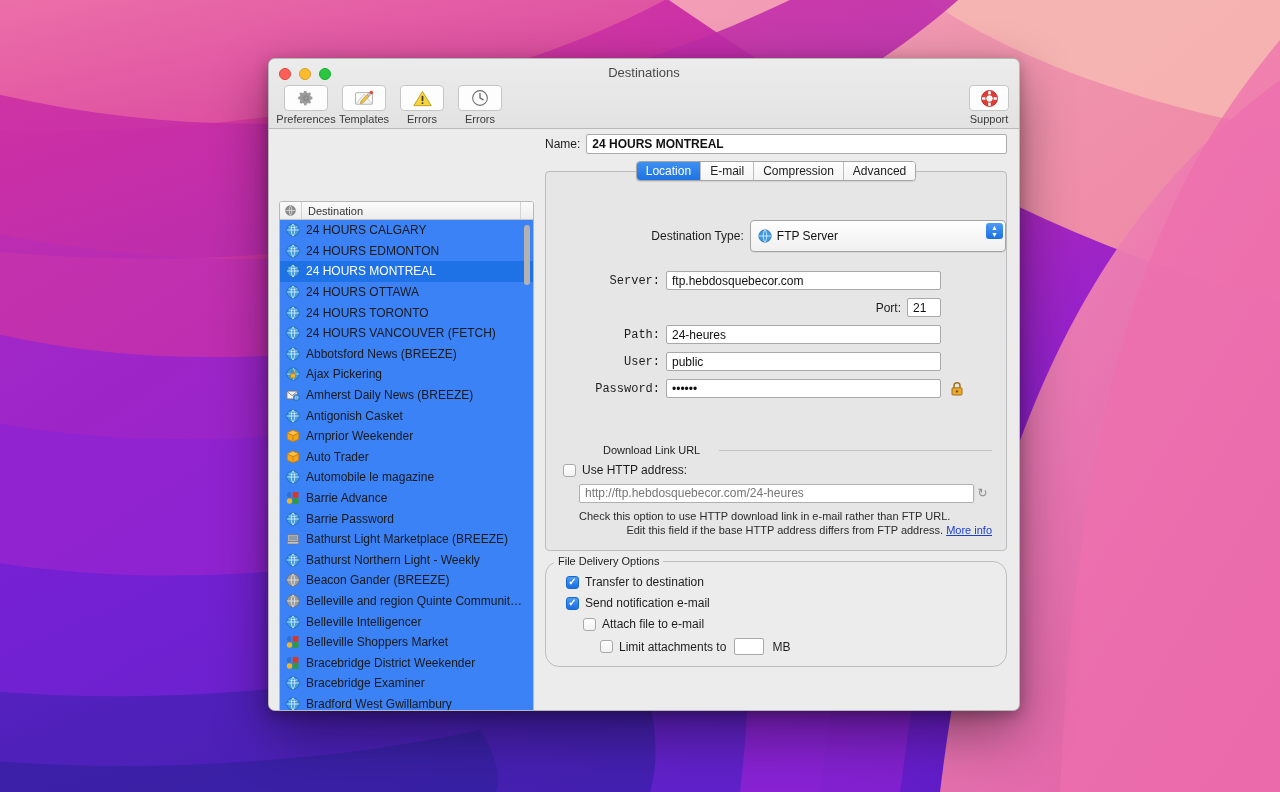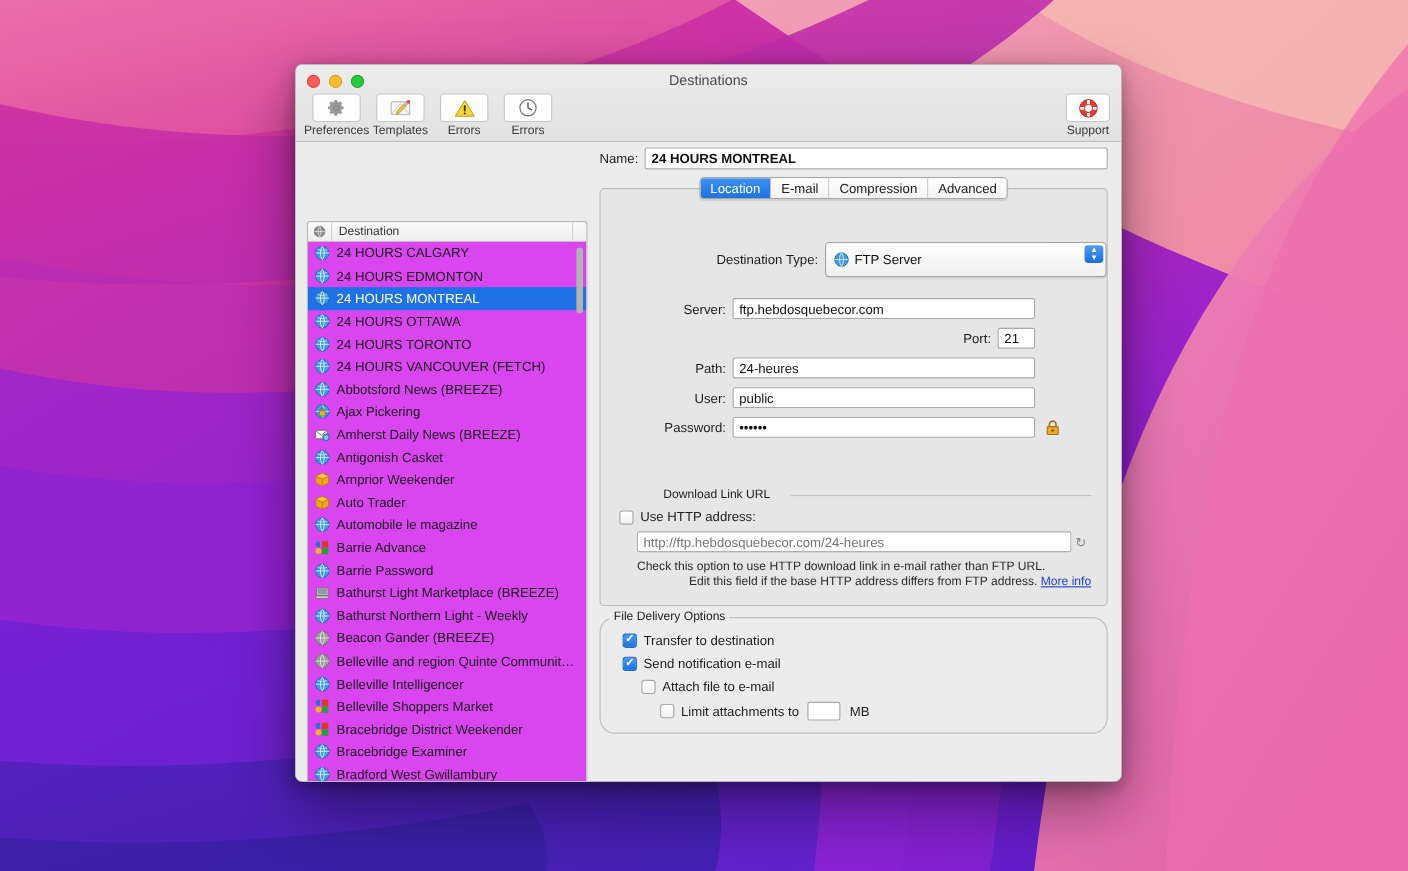--- a/index.html
+++ b/index.html
@@ -103,21 +103,21 @@
     border-right: 1px solid #d2d2d2; height: 100%;
   }
   #list-header .hcell-name {
     padding-left: 6px; flex: 1; height:100%; display:flex; align-items:center;
     border-right: 1px solid #d2d2d2;
   }
   #list-header .hcell-tail { width: 12px; height:100%; }
 
   #list-scroll {
     flex: 1 1 auto; position: relative; overflow: hidden;
-    background: #d946ef;
+    background: #3b82f6;
   }
   #list-items { position: absolute; inset: 0; }
   .litem {
     height: 20.6px;
     display: flex; align-items: center;
     padding-left: 6px;
     font-size: 12px; color: #1a1a1a;
     white-space: nowrap;
   }
   .litem.sel { background: #1f72e5; color: #fff; }
@@ -214,21 +214,21 @@
     display: flex; flex-direction: column; align-items: center; justify-content: center;
     color: #fff; font-size: 7px; line-height: 7px;
   }
 
   
   #srv-row  { top: 99px;  left: 0; width: 100%; }
   #port-row { top: 126px; left: 0; width: 100%; }
   #path-row { top: 153px; left: 0; width: 100%; }
   #user-row { top: 180px; left: 0; width: 100%; }
   #pass-row { top: 207px; left: 0; width: 100%; }
-  .lab-col { width: 120px; padding-right: 6px; }
+  .lab-col { width: 120px; padding-right: 6px; font-family: Liberation Mono, monospace; }
   .in-wide { width: 275px; }
   .in-port { width: 34px; }
 
   #show-contents-wrap { position: absolute; top: 235px; left: 0; width: 100%; display:flex; }
   #show-contents {
     margin-left: 283px;
     height: 20px; min-width: 116px;
     background: linear-gradient(to bottom,#fefefe,#efefef);
     border: 1px solid #a8a8a8; border-radius: 4px;
     font-family: "Liberation Sans", sans-serif;

